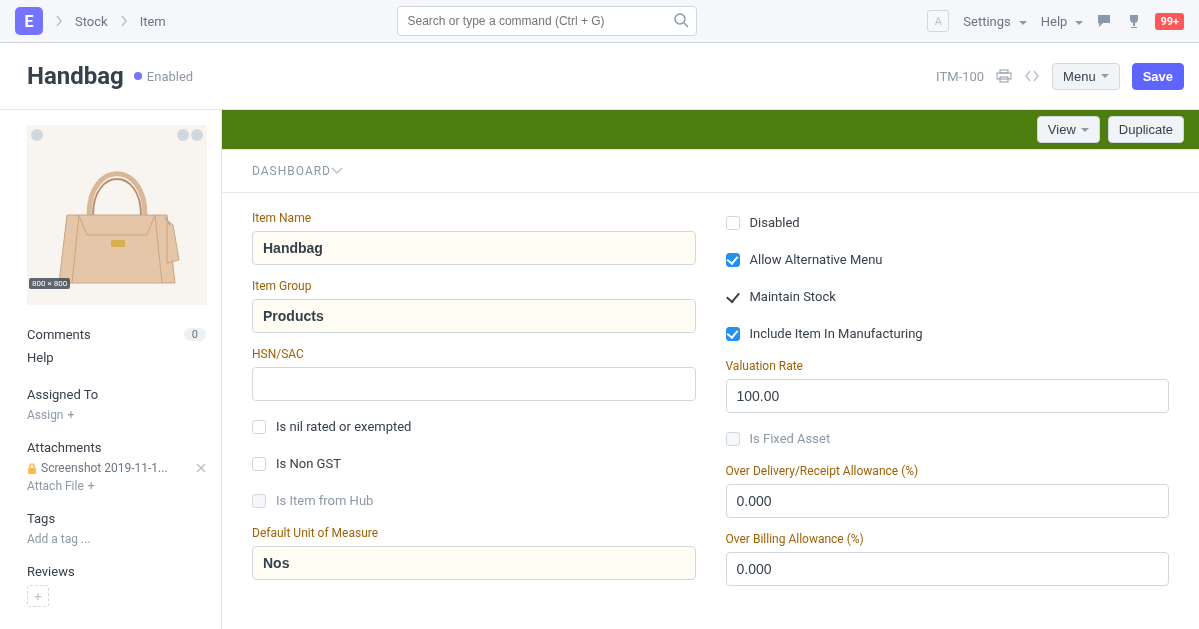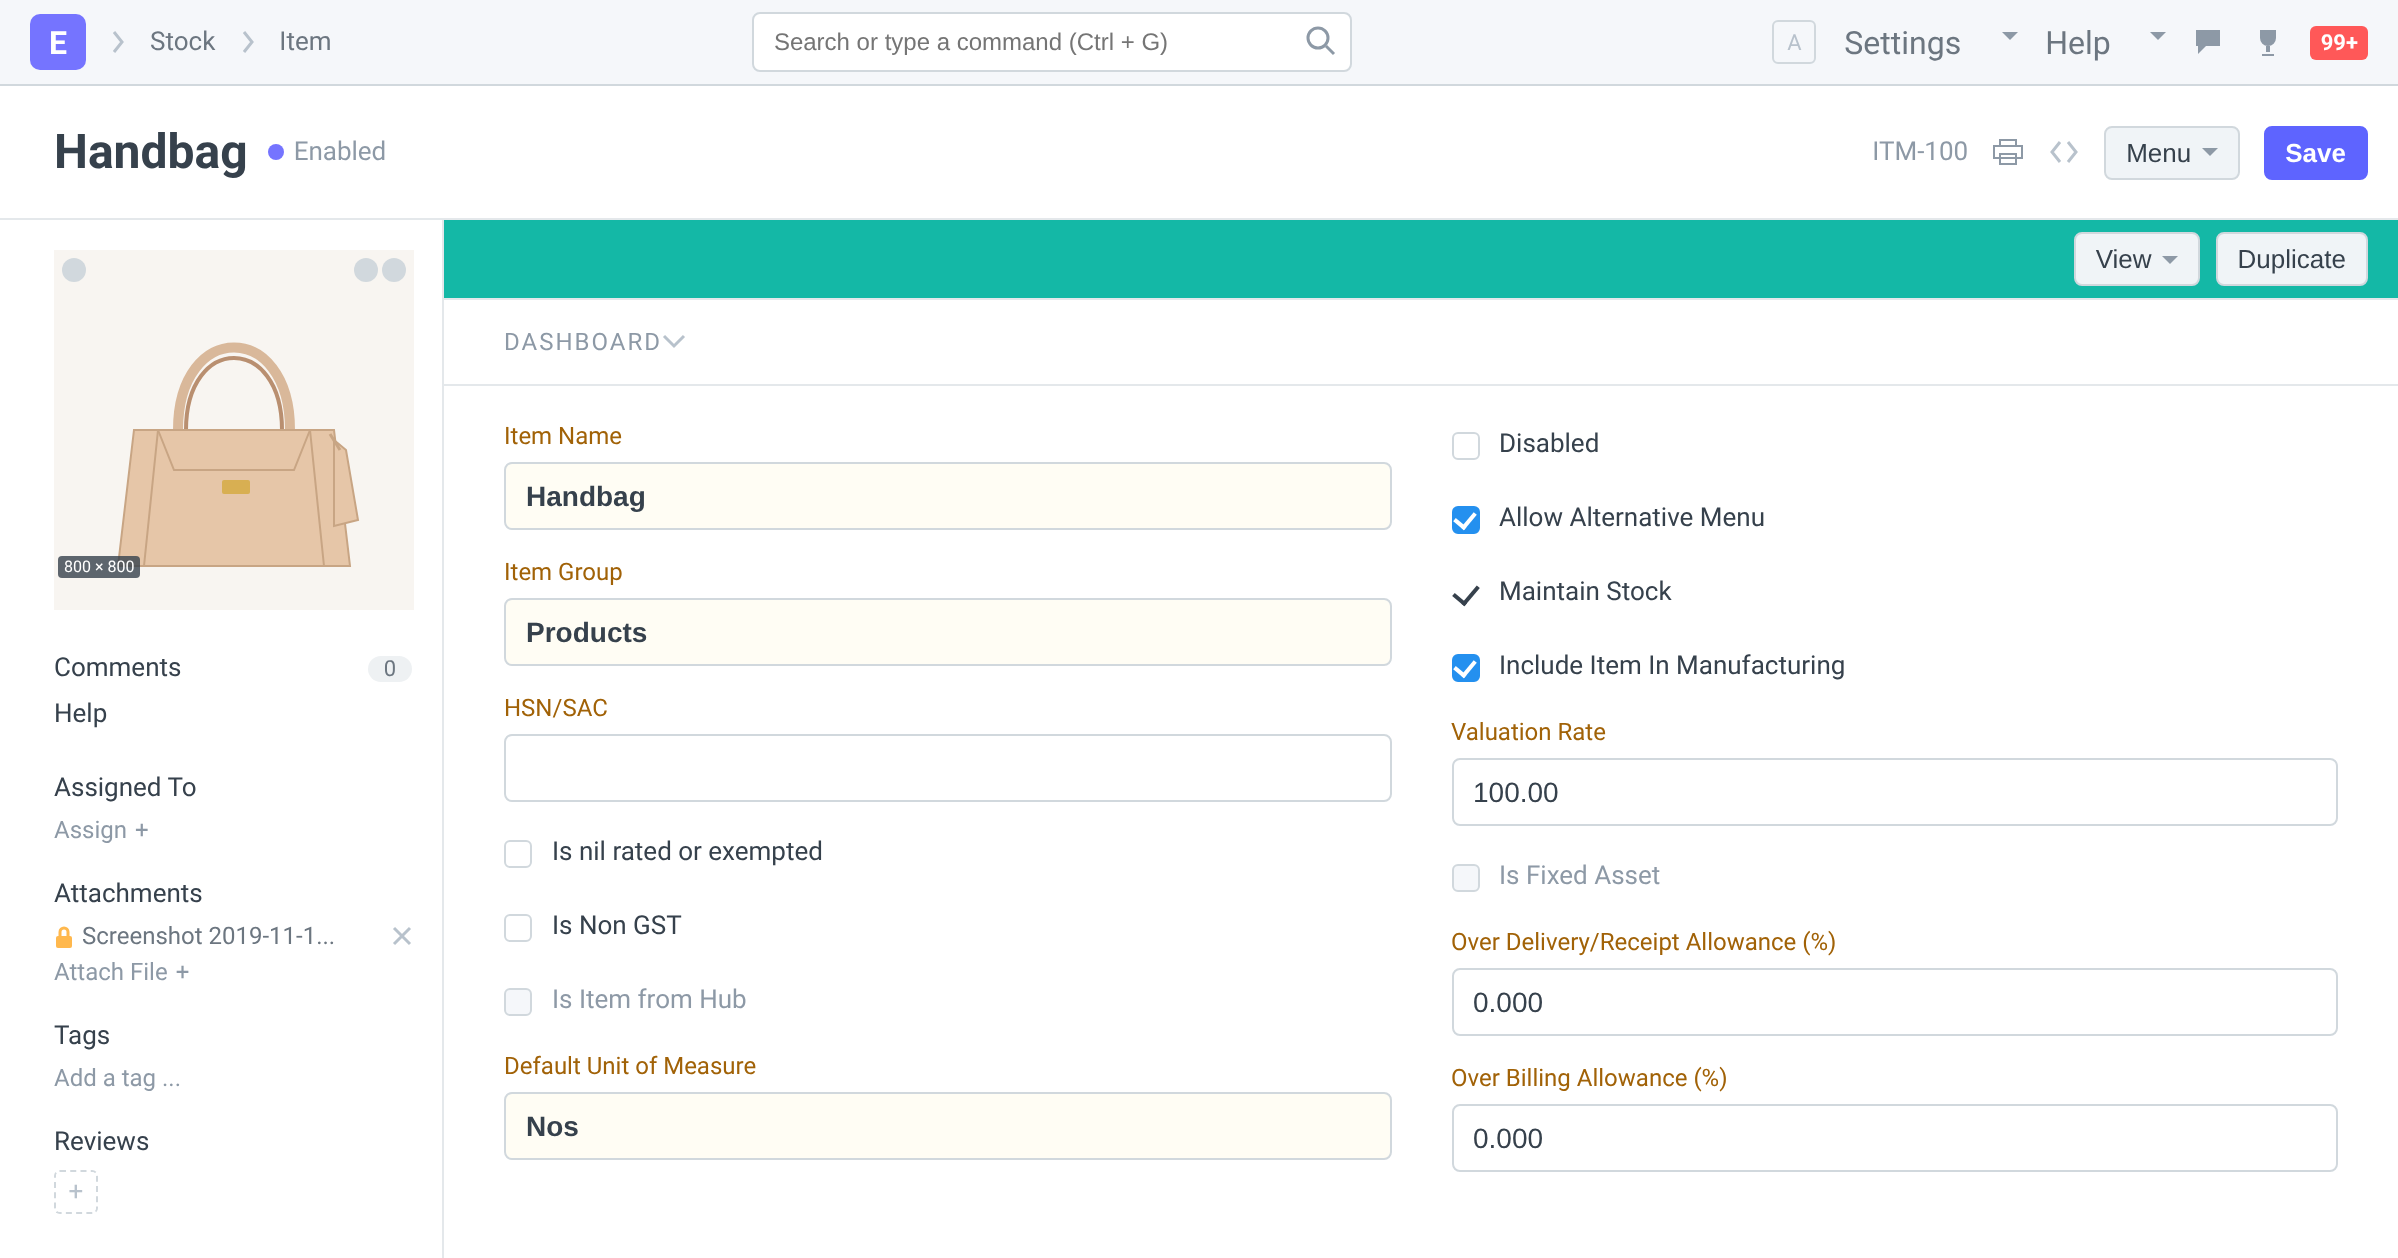--- a/index.html
+++ b/index.html
@@ -42,21 +42,21 @@
   background: #fff; padding: 0 32px 0 10px; font-size: 12px; color: #8d99a6;
 }
 .searchbar .sicon {
   position: absolute; right: 8px; top: 6px; color: #8d99a6;
 }
 .nav-right { display: flex; align-items: center; gap: 14px; }
 .avatar-chip {
   width: 22px; height: 22px; border: 1px solid #d1d8dd; border-radius: 3px;
   display: flex; align-items: center; justify-content: center; color: #b8c2cc; font-size: 11px;
 }
-.nav-link { color: #6c7680; font-size: 16px; display: flex; align-items: flex-start; gap: 20px; }
+.nav-link { color: #6c7680; font-size: 13px; display: flex; align-items: flex-end; gap: 8px; }
 .badge-red {
   background: #ff5858; color: #fff; font-weight: 700; font-size: 11px;
   border-radius: 3px; padding: 2px 5px;
 }
 .caret-down-sm { border: 4px solid transparent; border-top-color: #8d99a6; display: inline-block; margin-top: 4px;}
 
 
 .page-head {
   height: 67px;
   border-bottom: 1px solid #e4e8eb;
@@ -120,21 +120,21 @@
 .plus-chip { display:inline-block; font-size: 12px; color:#8d99a6; }
 .attach-row { display: flex; align-items: center; justify-content: space-between; color: #6c7680; font-size: 12px; }
 .lock { color: #ffb84d; }
 .add-tag-square {
   width: 22px; height: 22px; border: 1px dashed #d1d8dd; border-radius: 3px;
   display: flex; align-items: center; justify-content: center; color: #b8c2cc;
 }
 
 
 .main-toolbar {
-  height: 40px; border-bottom: 1px solid #e4e8eb; background: #14b8a6;
+  height: 40px; border-bottom: 1px solid #e4e8eb; background: #4d7c0f;
   display: flex; justify-content: flex-end; align-items: center; gap: 8px; padding-right: 15px;
 }
 .form-area { padding: 0; }
 .section-head {
   padding: 14px 30px;
   border-bottom: 1px solid #e4e8eb;
   display: flex; align-items: center; 
 }
 .section-head .tt {
   color: #8d99a6; font-size: 12px; letter-spacing: 1px; text-transform: uppercase;

